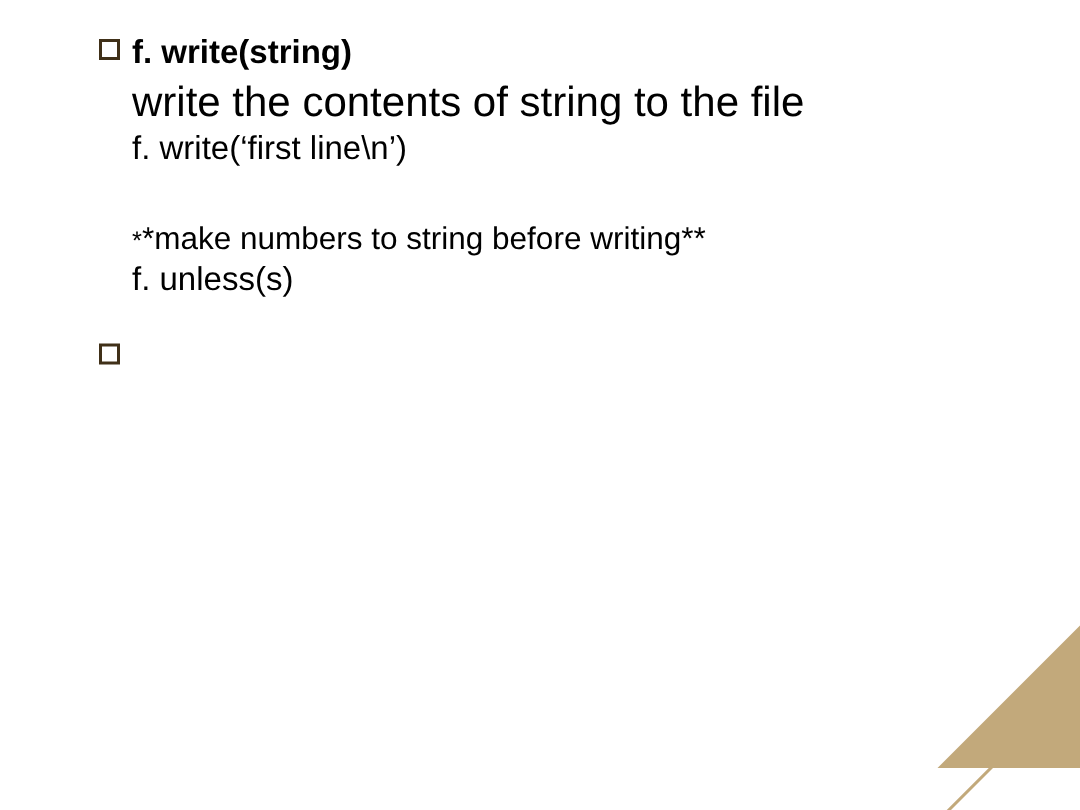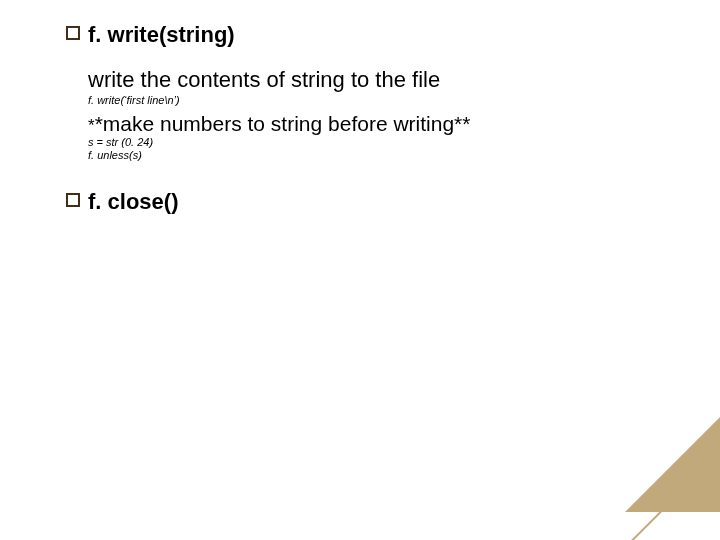--- a/index.html
+++ b/index.html
@@ -56,32 +56,31 @@
   .bullet {
     position: absolute;
     left: -22px;
     top: 4px;
     width: 14px;
     height: 14px;
     border: 2px solid #403018;
     box-sizing: border-box;
   }
   .desc {
+    font-size: 28px;
+    line-height: 1.25;
+    margin-top: 2px;
+  }
+  .small {
     font-size: 22px;
     line-height: 1.25;
-    margin-top: 18px;
-  }
-  .small {
-    font-size: 11px;
-    line-height: 1.25;
-    font-style: italic;
   }
   .note {
     font-size: 21px;
-    margin-top: 4px;
+    margin-top: 35px;
   }
   .note .star1 {
     font-size: 17px;
   }
 </style>
 </head>
 <body>
 <div class="slide">
 
   <div class="content">
@@ -89,31 +88,29 @@
     <div class="block">
       <div class="head">
         <span class="bullet"></span>
         <span>f. write(string)</span>
       </div>
       <div class="desc">write the contents of string to the file</div>
       <div class="small">f. write(‘first line\n’)</div>
       <div class="note">
         <span class="star1">*</span><span>*make numbers to string before writing**</span>
       </div>
-      <div class="small">s = str (0. 24)</div>
       <div class="small">f. unless(s)</div>
     </div>
 
     <div class="block">
     </div>
 
     <div class="block">
       <div class="head">
         <span class="bullet"></span>
-        <span>f. close()</span>
       </div>
     </div>
 
   </div>
 
   <div class="corner-line"></div>
   <div class="corner"></div>
 </div>
 
 </body></html>

